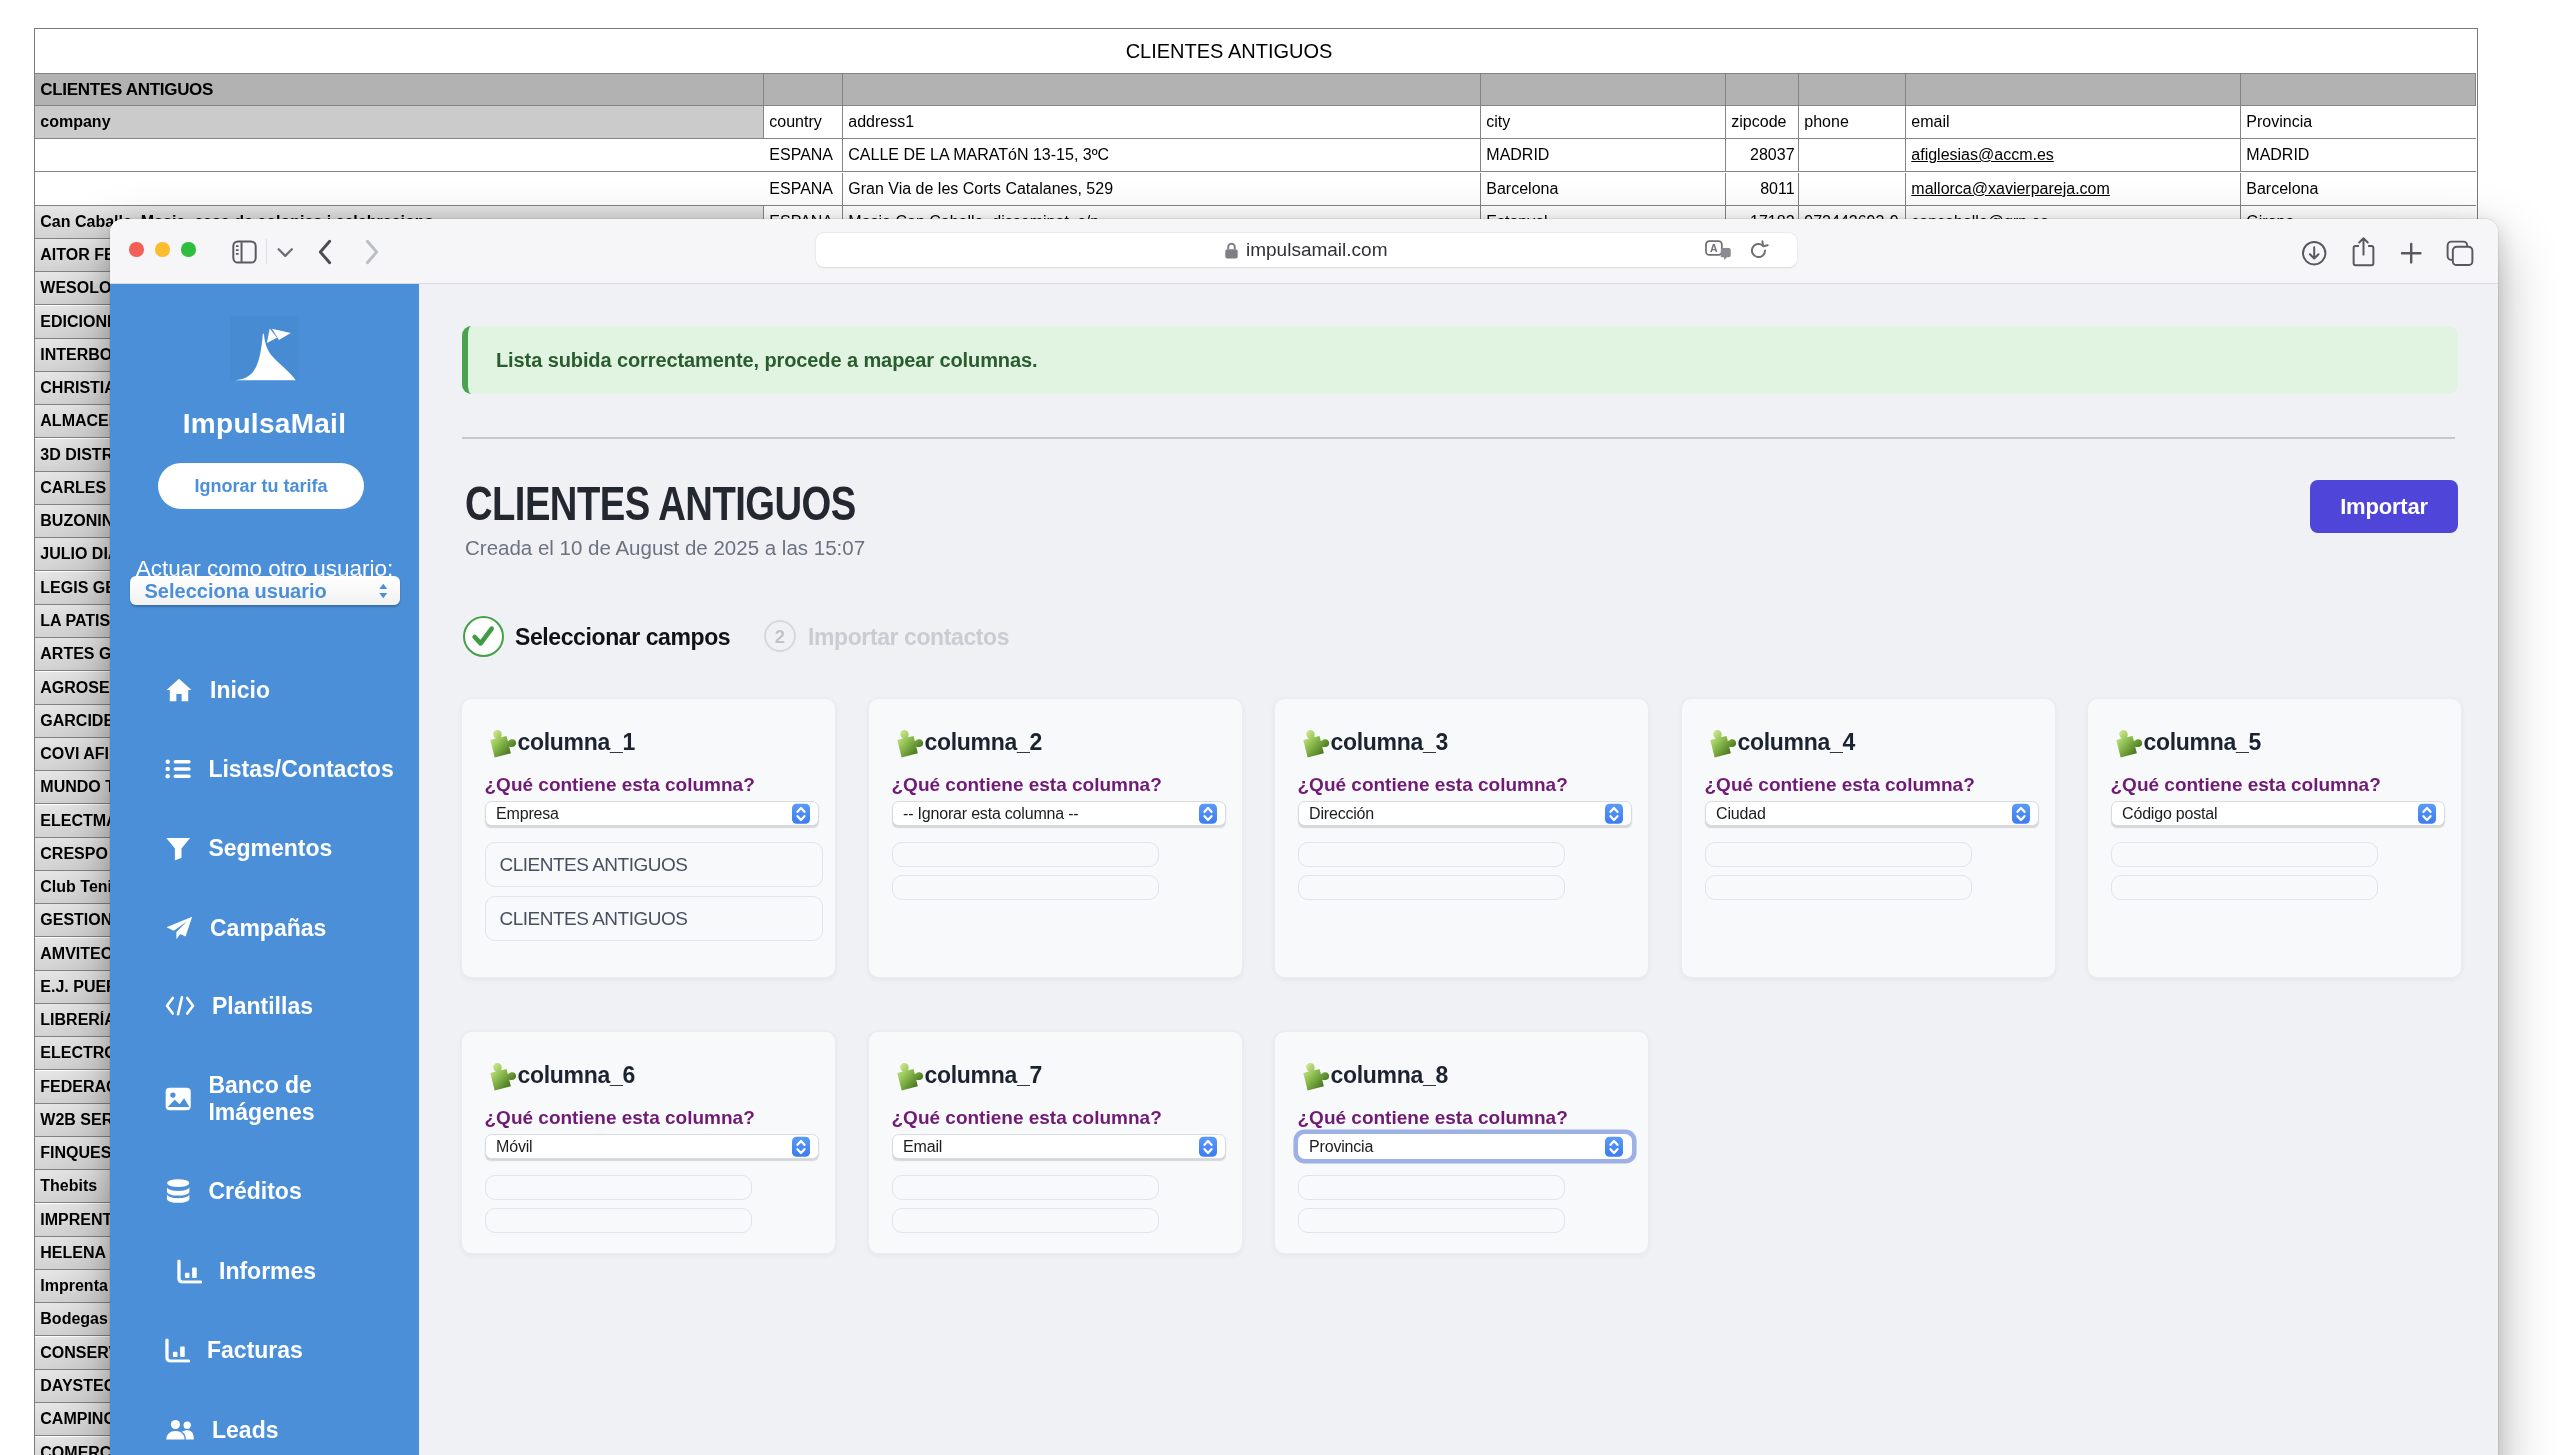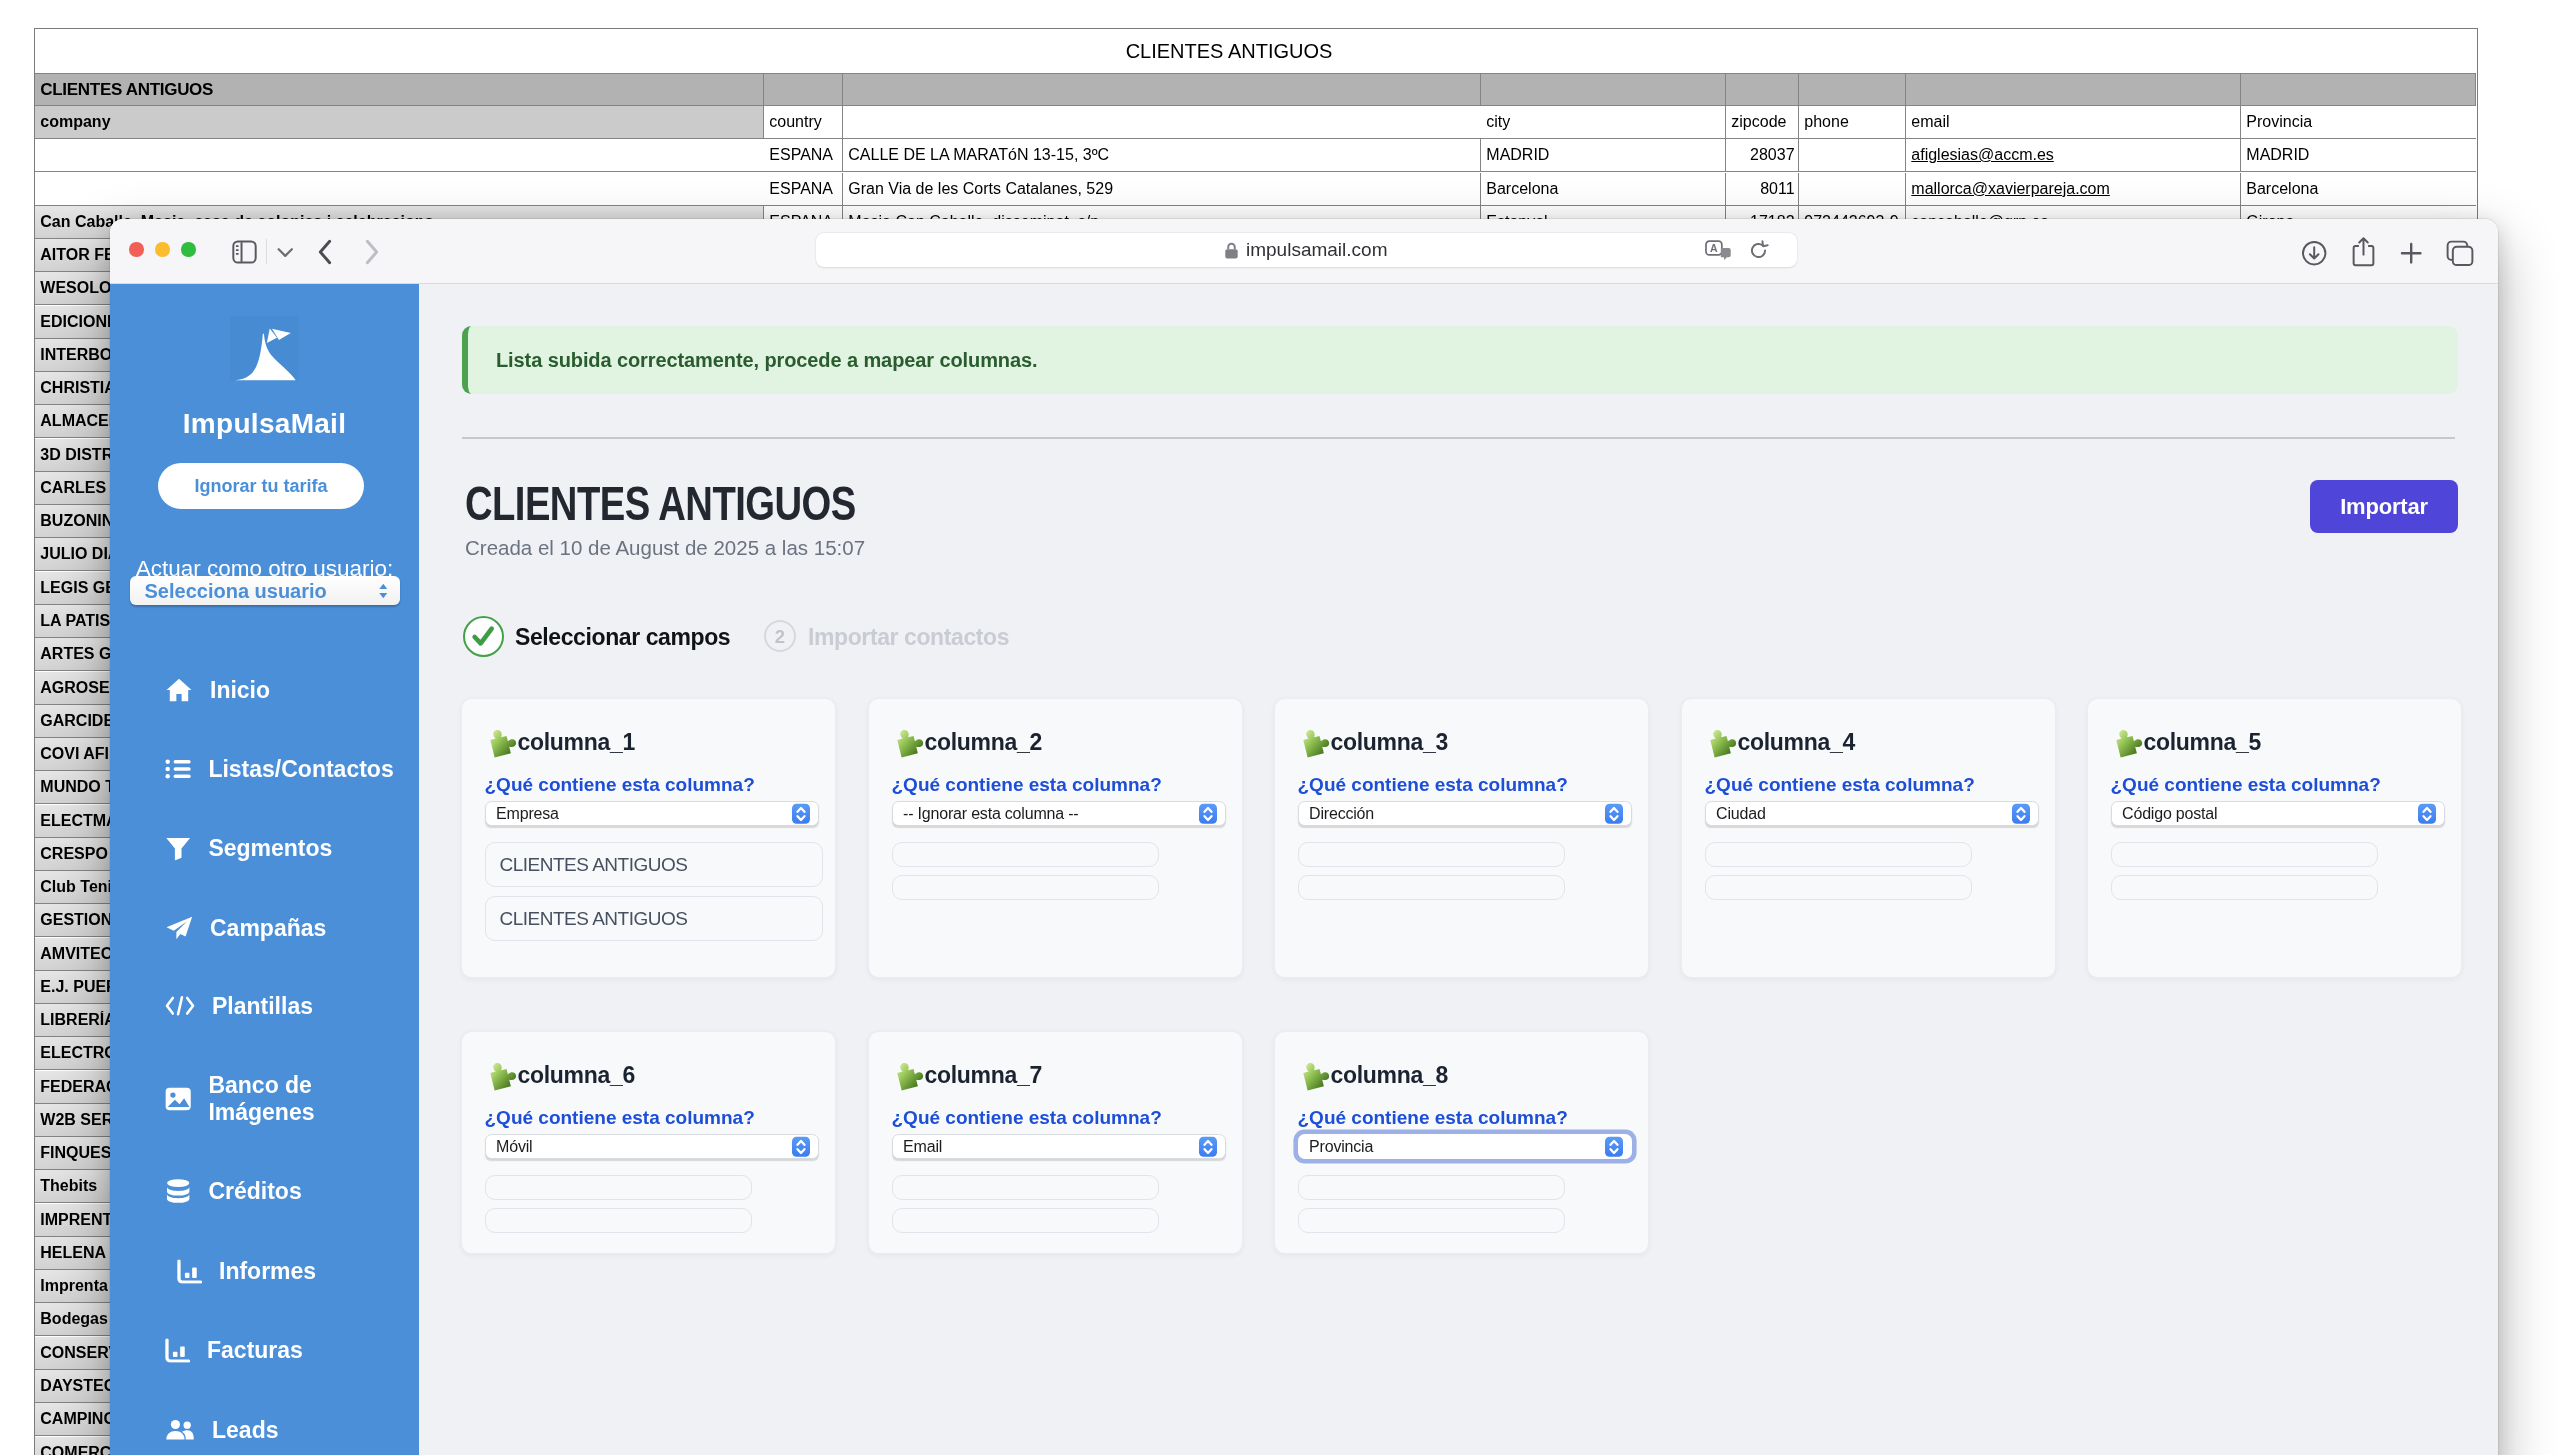--- a/index.html
+++ b/index.html
@@ -30,21 +30,21 @@
 .h1{position:absolute;left:46px;top:191px;font-size:49px;font-weight:800;color:#23272f;letter-spacing:-0.7px;transform:scaleX(.78);transform-origin:0 0;white-space:nowrap;}
 .sub{position:absolute;left:46px;top:252px;font-size:20.5px;color:#6b7280;}
 .impbtn{position:absolute;left:1891px;top:196px;width:148px;height:53px;background:#4f45d8;border-radius:8px;color:#fff;font-size:22px;font-weight:bold;text-align:center;line-height:53px;letter-spacing:-0.2px;}
 .stepck{position:absolute;left:44px;top:332px;width:41px;height:41px;border-radius:50%;background:#fdfefd;border:2.6px solid #44a148;}
 .steplbl{position:absolute;left:96px;top:340px;font-size:23px;font-weight:bold;color:#101316;letter-spacing:-0.4px;}
 .step2c{position:absolute;left:345px;top:336px;width:32px;height:32px;border-radius:50%;border:2px solid #d5d8dd;color:#bfc4cb;font-size:18.5px;font-weight:bold;text-align:center;line-height:30px;}
 .step2l{position:absolute;left:389px;top:340px;font-size:23px;font-weight:bold;color:#c9cdd3;letter-spacing:-0.4px;}
 .card{position:absolute;width:375px;background:#f8f9fb;border:1.3px solid #eaecf0;border-radius:10.6px;box-shadow:0 1.3px 5.3px rgba(20,30,60,.05);}
 .chead{position:absolute;left:22.5px;top:28px;display:flex;align-items:center;}
 .chead b{font-size:23px;color:#1b2330;margin-left:2px;letter-spacing:-0.3px;}
-.clabel{position:absolute;left:22.5px;top:75px;font-size:19px;font-weight:600;color:#1d4ed8;text-align:center;}
+.clabel{position:absolute;left:22.5px;top:75px;font-size:19px;font-weight:600;color:#701a75;text-align:center;}
 .csel{position:absolute;left:22.5px;top:102px;width:334px;height:25px;background:#fff;border:1.3px solid #d8dbe0;border-radius:6.6px;box-shadow:0 2px 1.3px -0.7px rgba(0,0,0,.14);}
 .csel span{position:absolute;left:10.6px;top:50%;transform:translateY(-50%);font-size:16px;color:#1c1c1e;letter-spacing:-0.2px;}
 .stepper{position:absolute;right:7.3px;top:50%;transform:translateY(-50%);width:18px;height:20.5px;border-radius:4.6px;background:linear-gradient(#5b9bf7,#3b7cf0);}
 .sbox{position:absolute;left:22.5px;border:1.3px solid #e1e4ea;border-radius:10px;}
 .sbox span{position:absolute;left:14px;top:50%;transform:translateY(-50%);font-size:19px;color:#465061;letter-spacing:-0.5px;}
 </style></head><body>
 <div class="sheet">
 <div class="srow" style="top:0;height:45px;background:#fff;">
       <div style="position:absolute;left:1062px;top:0;width:264px;height:45px;line-height:45px;text-align:center;font-size:20px;color:#000;">CLIENTES ANTIGUOS</div>
     </div>
@@ -58,20 +58,23 @@
       <div class="scell" style="left:1871px;width:335px;"></div>
       <div class="scell" style="left:2206px;width:235px;"></div>
       <div class="stxt" style="font-weight:bold;font-size:17px;letter-spacing:-0.3px;">CLIENTES ANTIGUOS</div>
     </div>
 <div class="srow" style="top:77px;height:33px;">
       <div class="scell" style="left:0px;width:729px;background:#cbcbcb;">
         <span class="ctxt" style="font-weight:bold;">company</span>
       </div>
       <div class="scell" style="left:729px;width:79px;background:#fff;">
         <span class="ctxt" style="font-weight:normal;">country</span>
+      </div>
+      <div class="scell" style="left:808px;width:638px;background:#fff;">
+        <span class="ctxt" style="font-weight:normal;">address1</span>
       </div>
       <div class="scell" style="left:1446px;width:245px;background:#fff;">
         <span class="ctxt" style="font-weight:normal;">city</span>
       </div>
       <div class="scell" style="left:1691px;width:73px;background:#fff;">
         <span class="ctxt" style="font-weight:normal;">zipcode</span>
       </div>
       <div class="scell" style="left:1764px;width:107px;background:#fff;">
         <span class="ctxt" style="font-weight:normal;">phone</span>
       </div>

